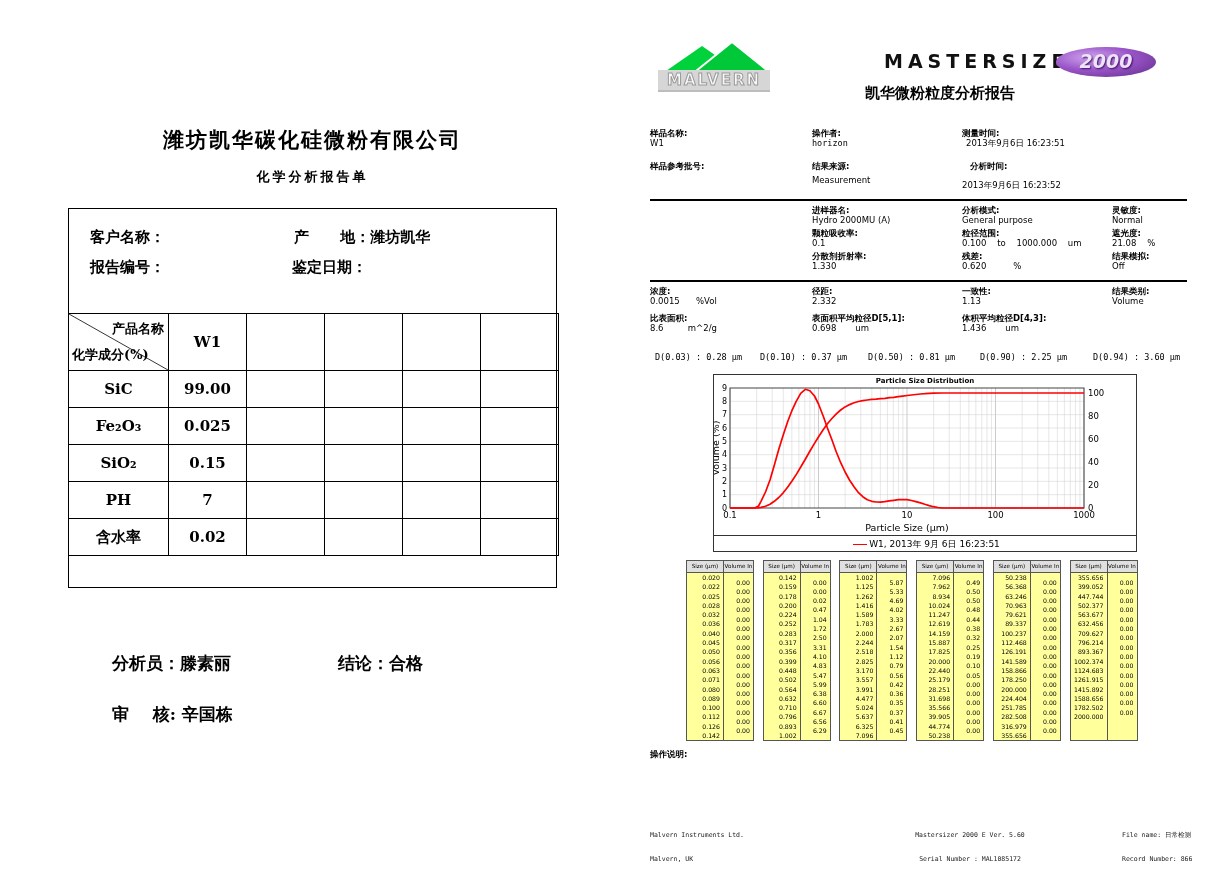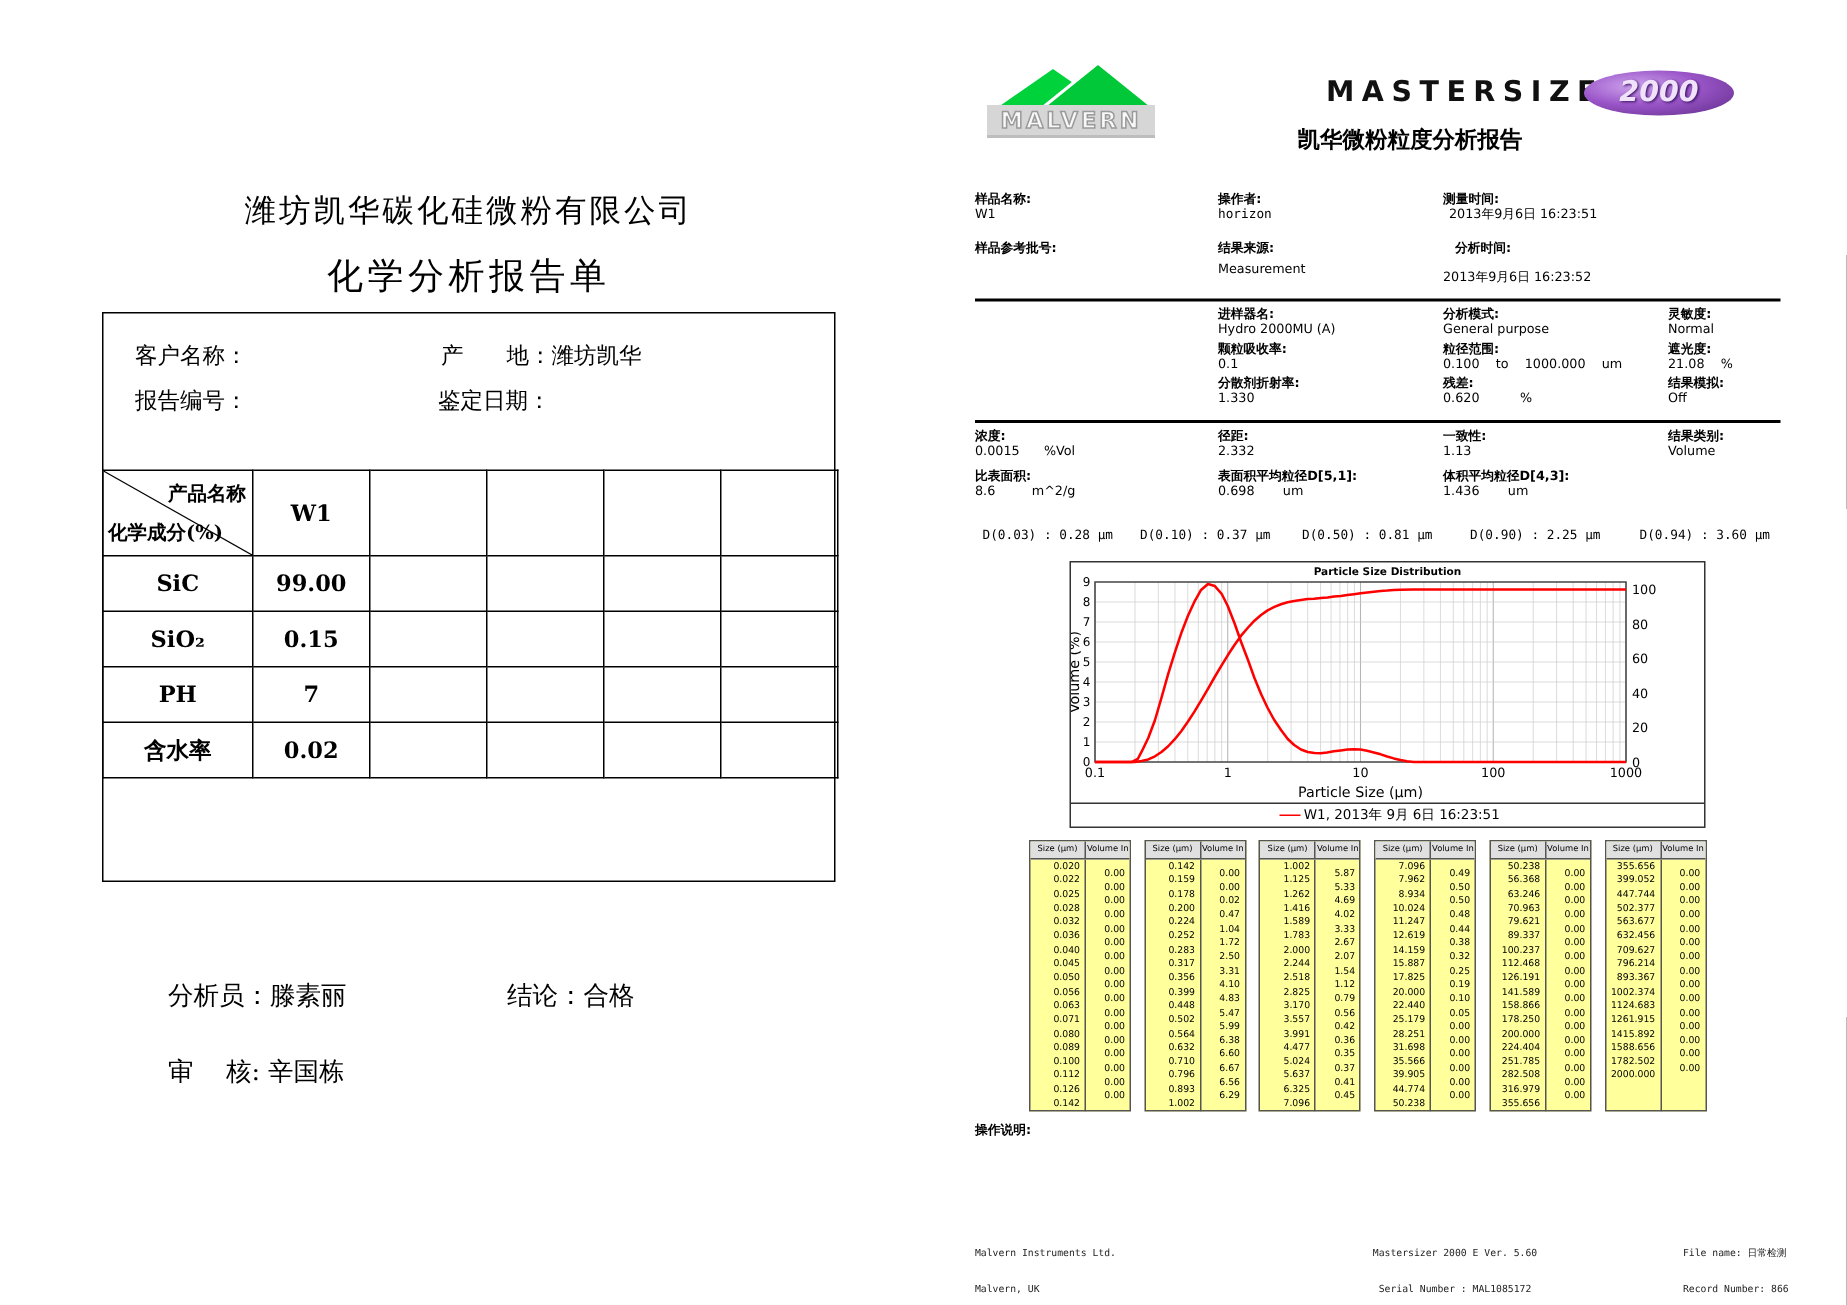--- a/index.html
+++ b/index.html
@@ -1,22 +1,22 @@
 <!DOCTYPE html>
 <html><head>
 <meta charset="utf-8">
 <style>
   html,body{margin:0;padding:0;background:#888;}
   #page{position:relative;width:1231px;height:870px;background:#ffffff;overflow:hidden;
         font-family:"DejaVu Sans",sans-serif;color:#000;}
   .abs{position:absolute;}
   
-  .lp{font-family:"DejaVu Serif",serif;font-weight:normal;}
+  .lp{font-family:"DejaVu Serif",serif;font-weight:bold;}
   .lp-title1{left:68px;top:126px;width:489px;text-align:center;font-size:21px;letter-spacing:2px;}
-  .lp-title2{left:68px;top:168px;width:489px;text-align:center;font-size:24px;letter-spacing:3px;}
+  .lp-title2{left:68px;top:168px;width:489px;text-align:center;font-size:13px;letter-spacing:3px;}
   .lp-box{left:68px;top:208px;width:489px;height:380px;border:1px solid #000;box-sizing:border-box;}
   .lp-info{font-size:15px;white-space:pre;}
   table.chem{position:absolute;left:68px;top:313px;width:490px;border-collapse:collapse;table-layout:fixed;
              font-family:"DejaVu Serif",serif;font-weight:bold;font-size:15px;}
   table.chem td{border:1px solid #000;text-align:center;vertical-align:middle;height:36px;padding:0;}
   table.chem tr.hdr td{height:56px;}
   .diag-cell{position:relative;}
   .diag-cell svg{position:absolute;left:0;top:0;width:100%;height:100%;}
   .diag-top{position:absolute;right:4px;top:6px;font-size:13px;}
   .diag-bot{position:absolute;left:3px;bottom:6px;font-size:13px;}
@@ -91,20 +91,28 @@
       </td>
       <td>W1</td>
       <td></td>
           <td></td>
           <td></td>
           <td></td>
     </tr>
     <tr>
           <td>SiC</td>
           <td>99.00</td>
+          <td></td>
+          <td></td>
+          <td></td>
+          <td></td>
+        </tr>
+    <tr>
+          <td>Fe₂O₃</td>
+          <td>0.025</td>
           <td></td>
           <td></td>
           <td></td>
           <td></td>
         </tr>
     <tr>
           <td>SiO₂</td>
           <td>0.15</td>
           <td></td>
           <td></td>

